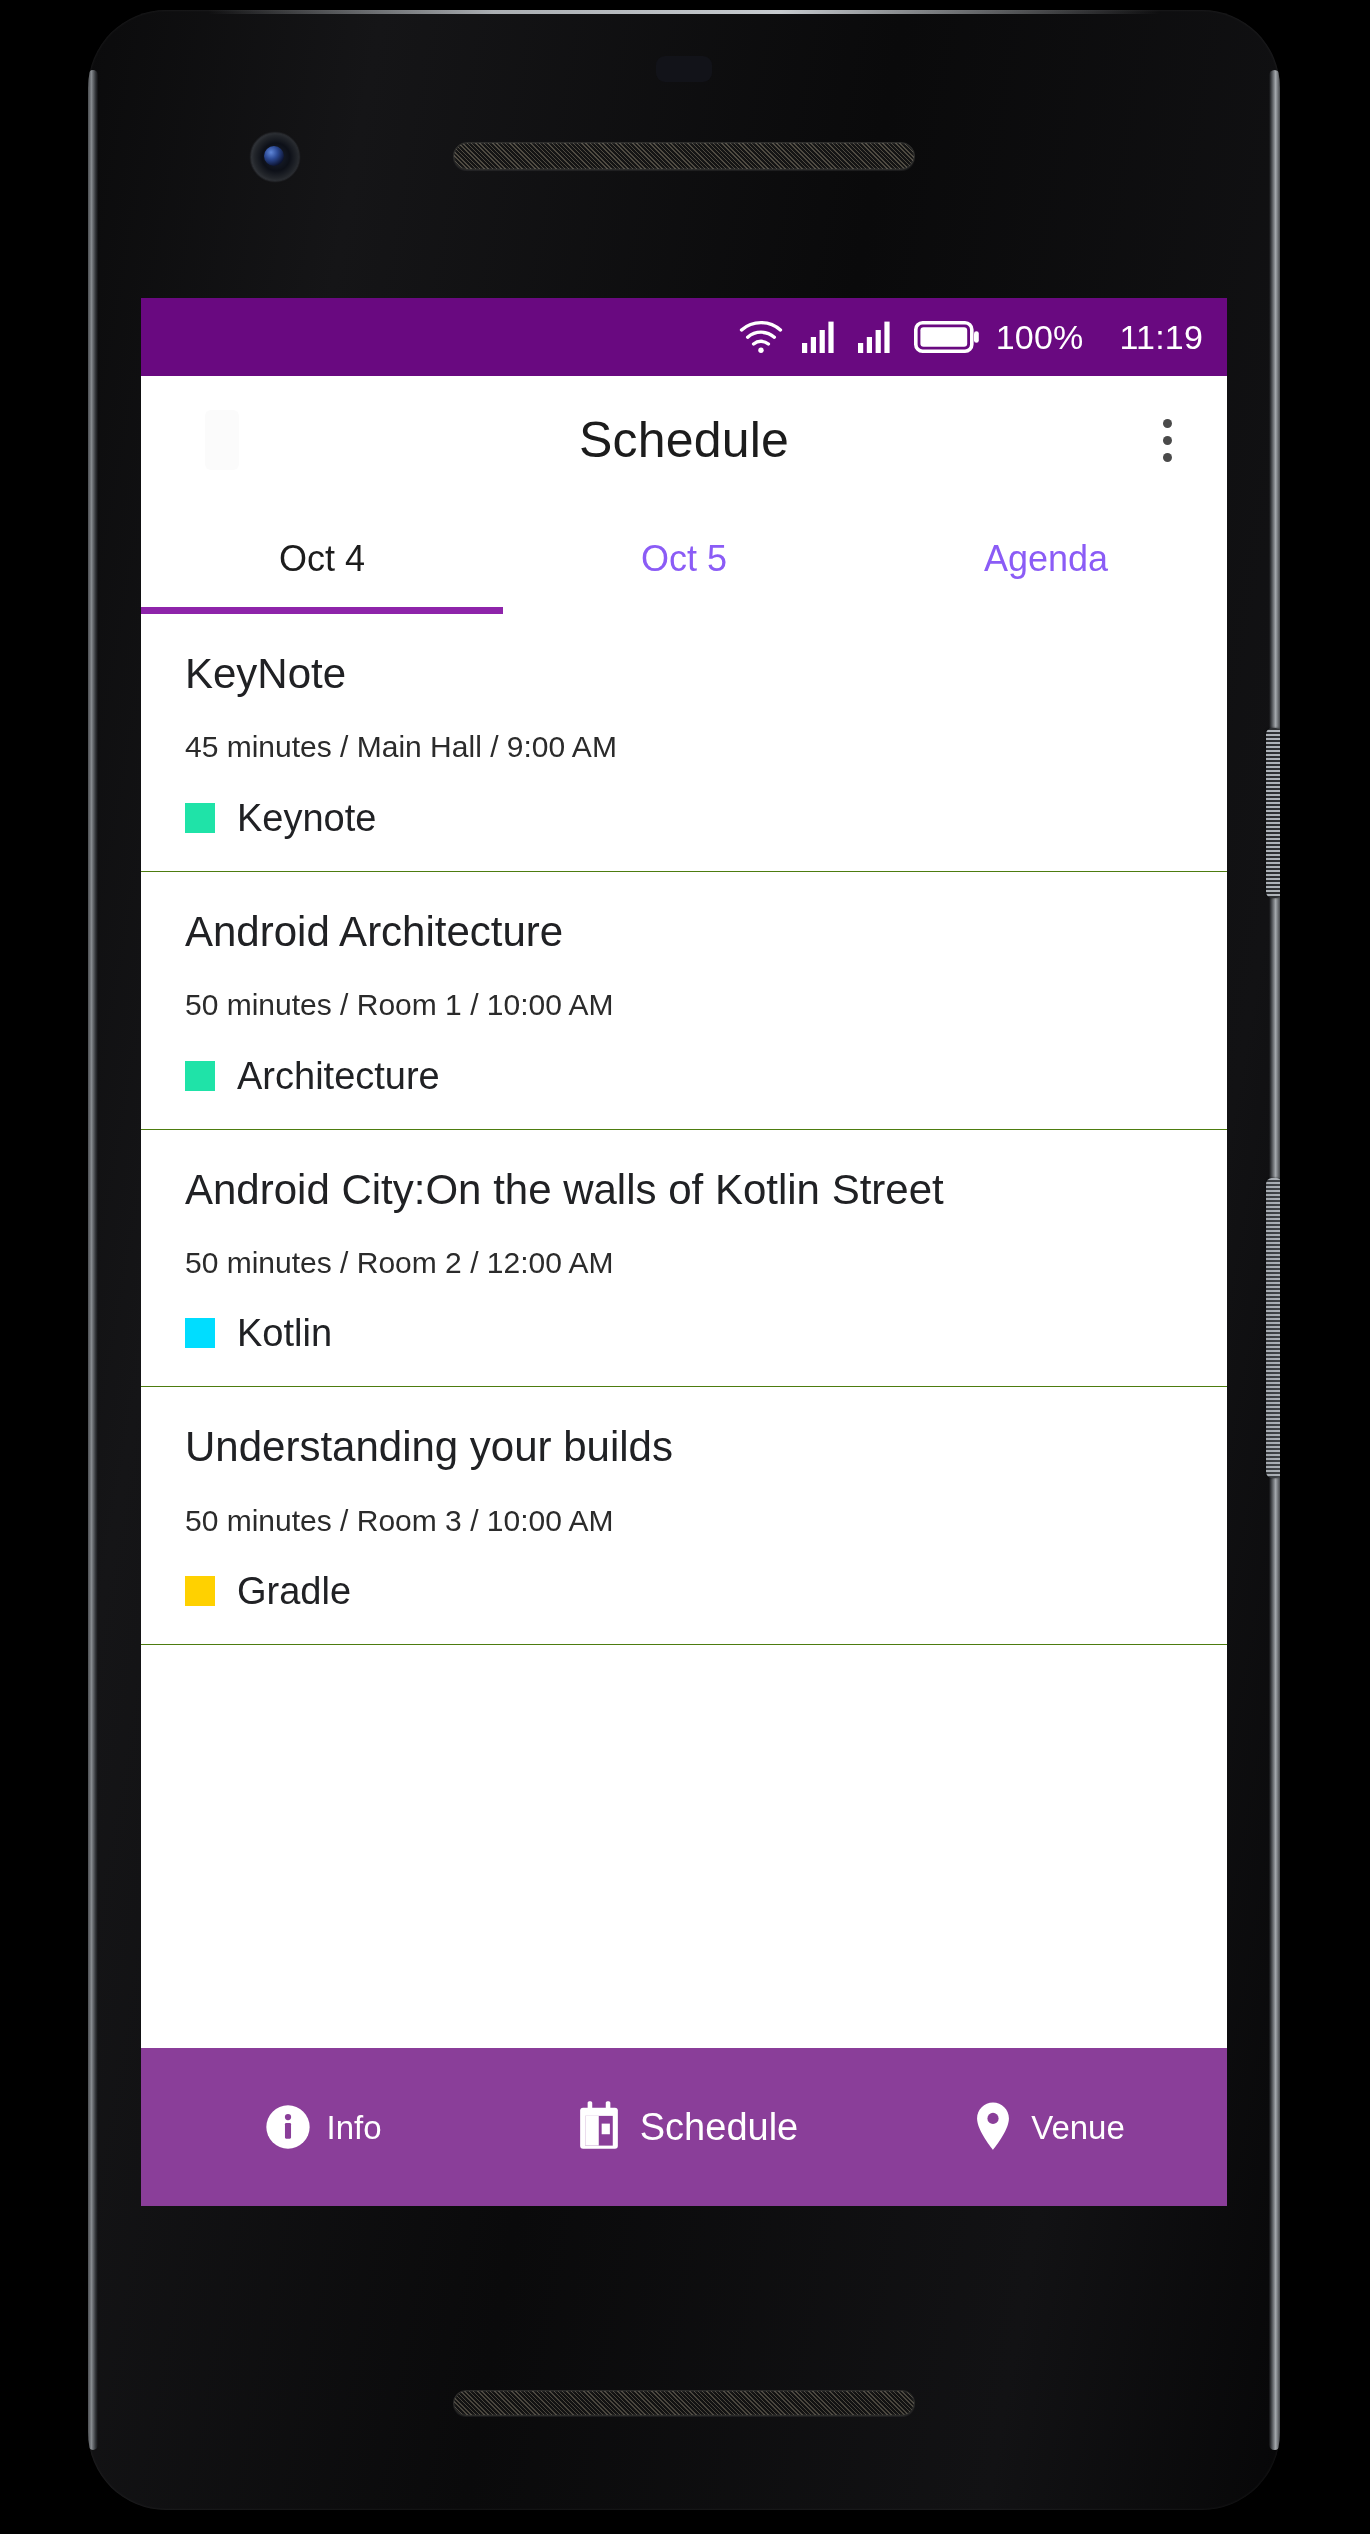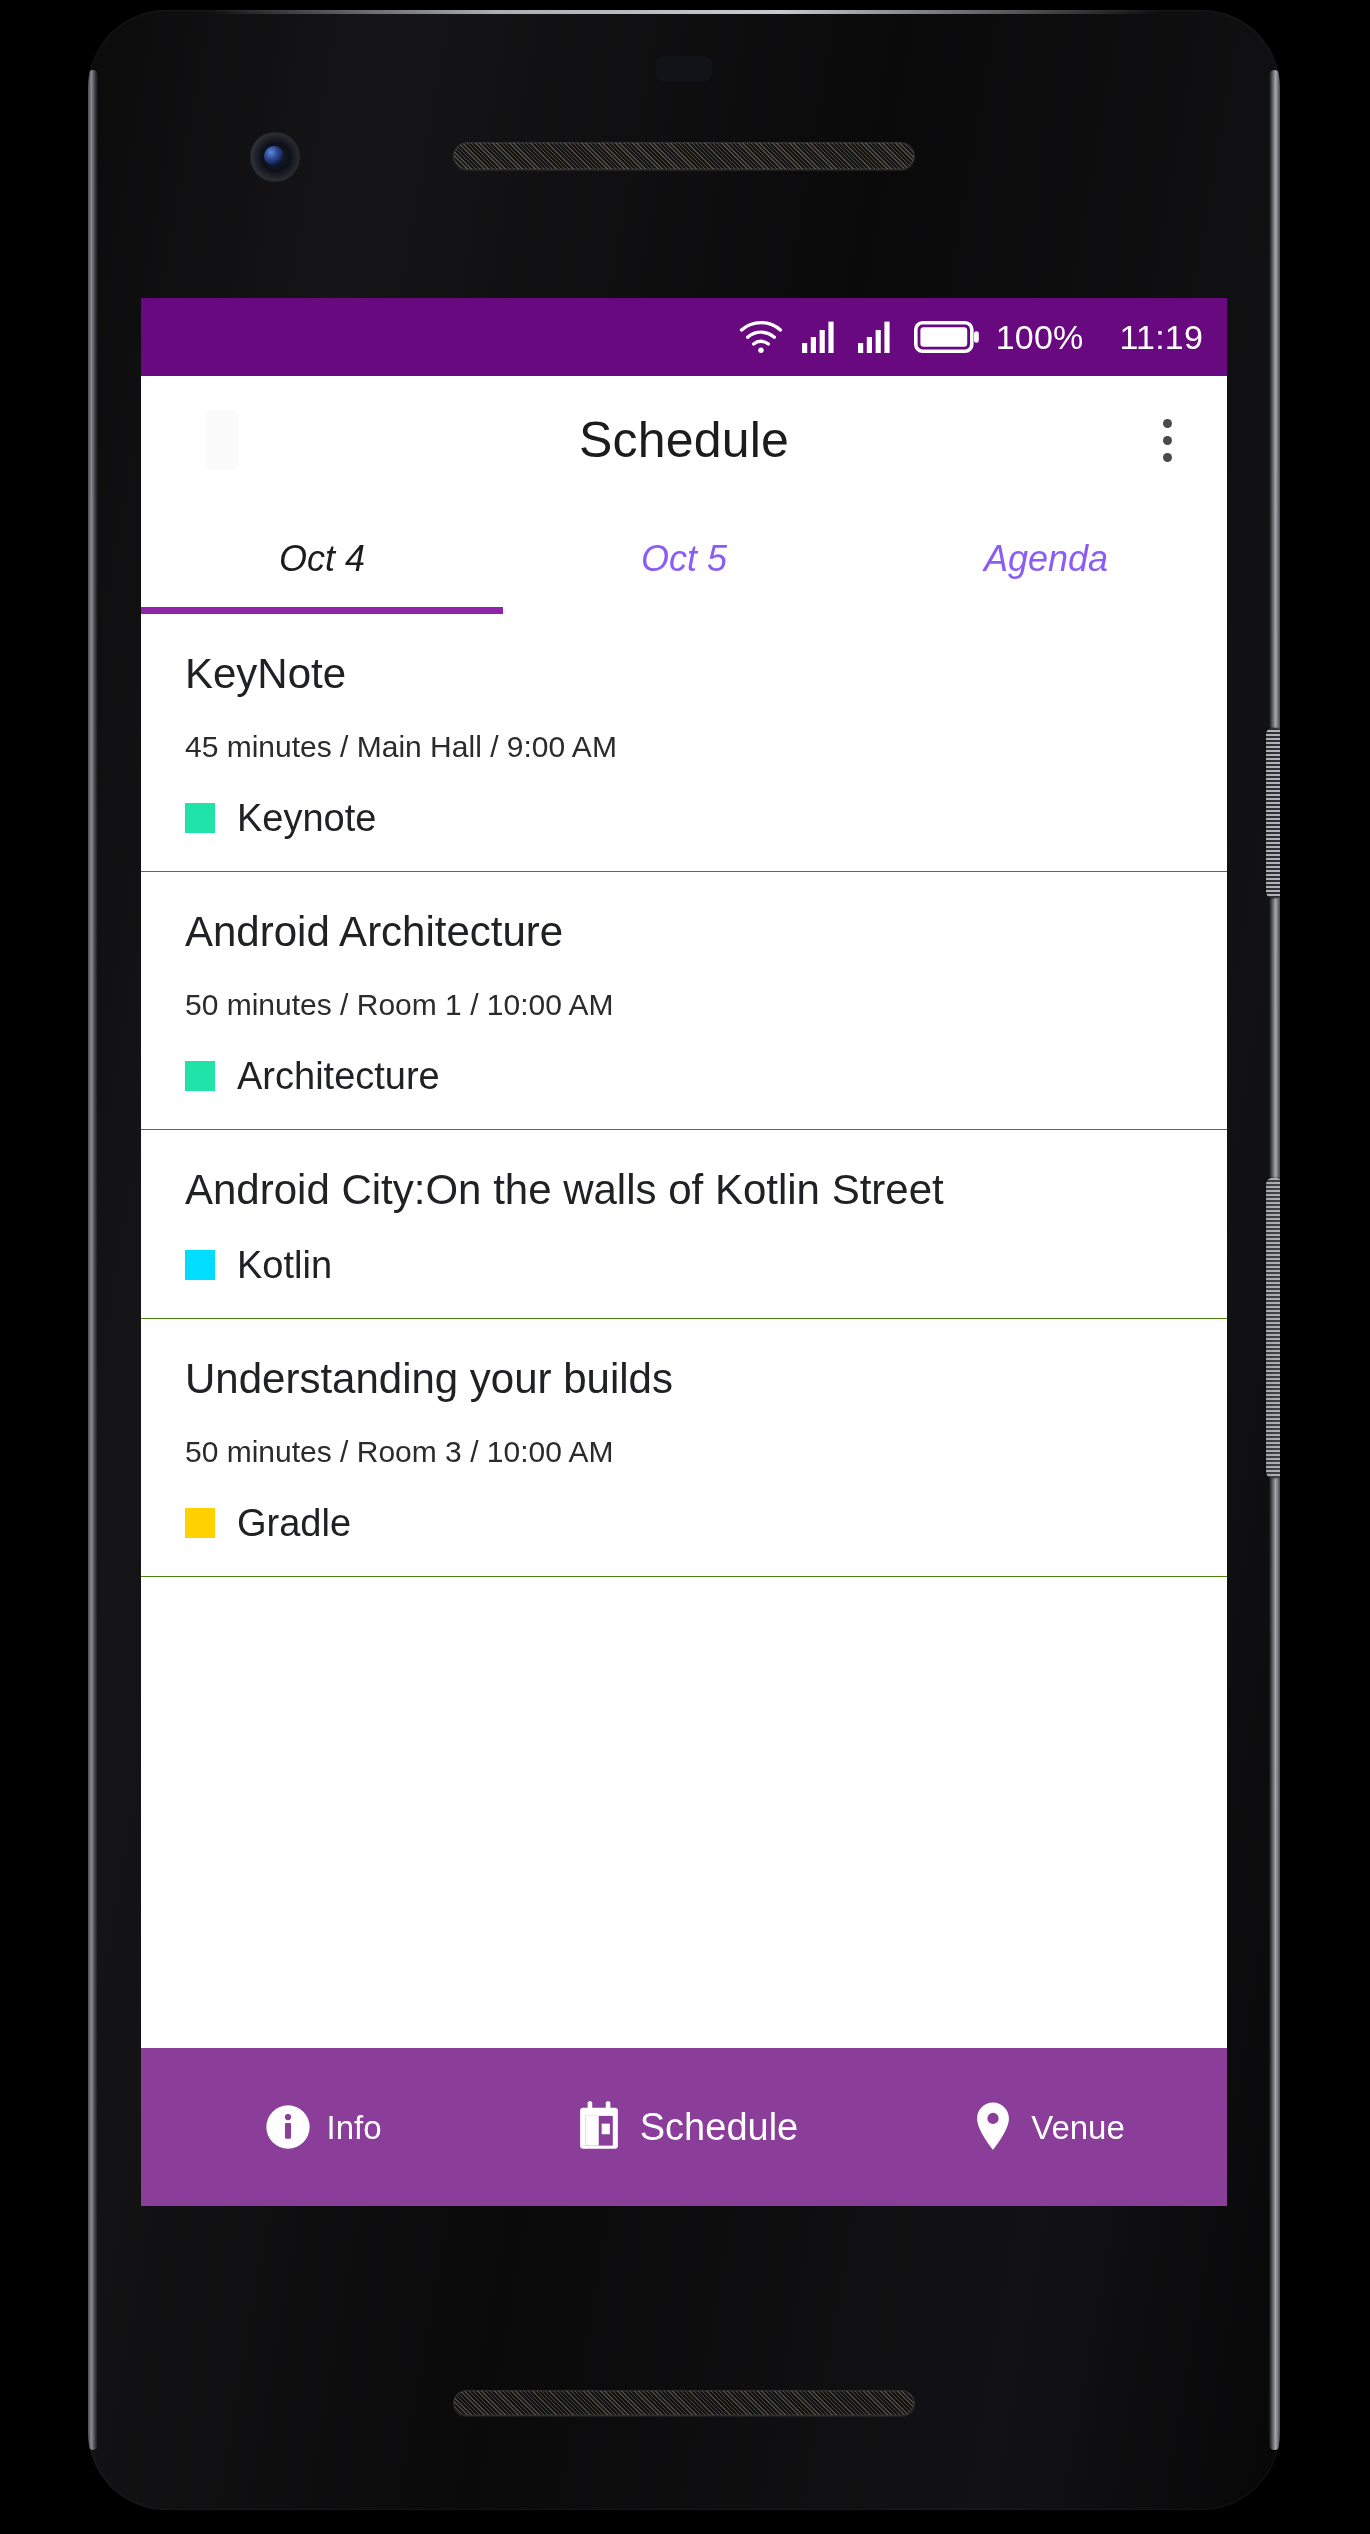--- a/index.html
+++ b/index.html
@@ -228,21 +228,20 @@
     border-radius: 6px;
     background: #fbfbfb;
   }
 
   
   .tab-bar {
     display: flex;
     height: 110px;
     background: #ffffff;
     position: relative;
-    font-style: italic;
   }
   .tab {
     flex: 1;
     display: flex;
     align-items: center;
     justify-content: center;
     font-size: 36px;
     color: #8b5cf6;
     position: relative;
   }
@@ -413,20 +412,21 @@
           <div class="session-title">Android Architecture</div>
           <div class="session-meta">50 minutes / Room 1 / 10:00 AM</div>
           <div class="session-tag">
             <span class="tag-swatch" style="background: rgb(31, 227, 168);"></span>
             <span class="tag-label">Architecture</span>
           </div>
         </div>
 
         <div class="session-item">
           <div class="session-title">Android City:On the walls of Kotlin Street</div>
+          <div class="session-meta">50 minutes / Room 2 / 12:00 AM</div>
           <div class="session-tag">
             <span class="tag-swatch" style="background: rgb(0, 221, 255);"></span>
             <span class="tag-label">Kotlin</span>
           </div>
         </div>
 
         <div class="session-item">
           <div class="session-title">Understanding your builds</div>
           <div class="session-meta">50 minutes / Room 3 / 10:00 AM</div>
           <div class="session-tag">

